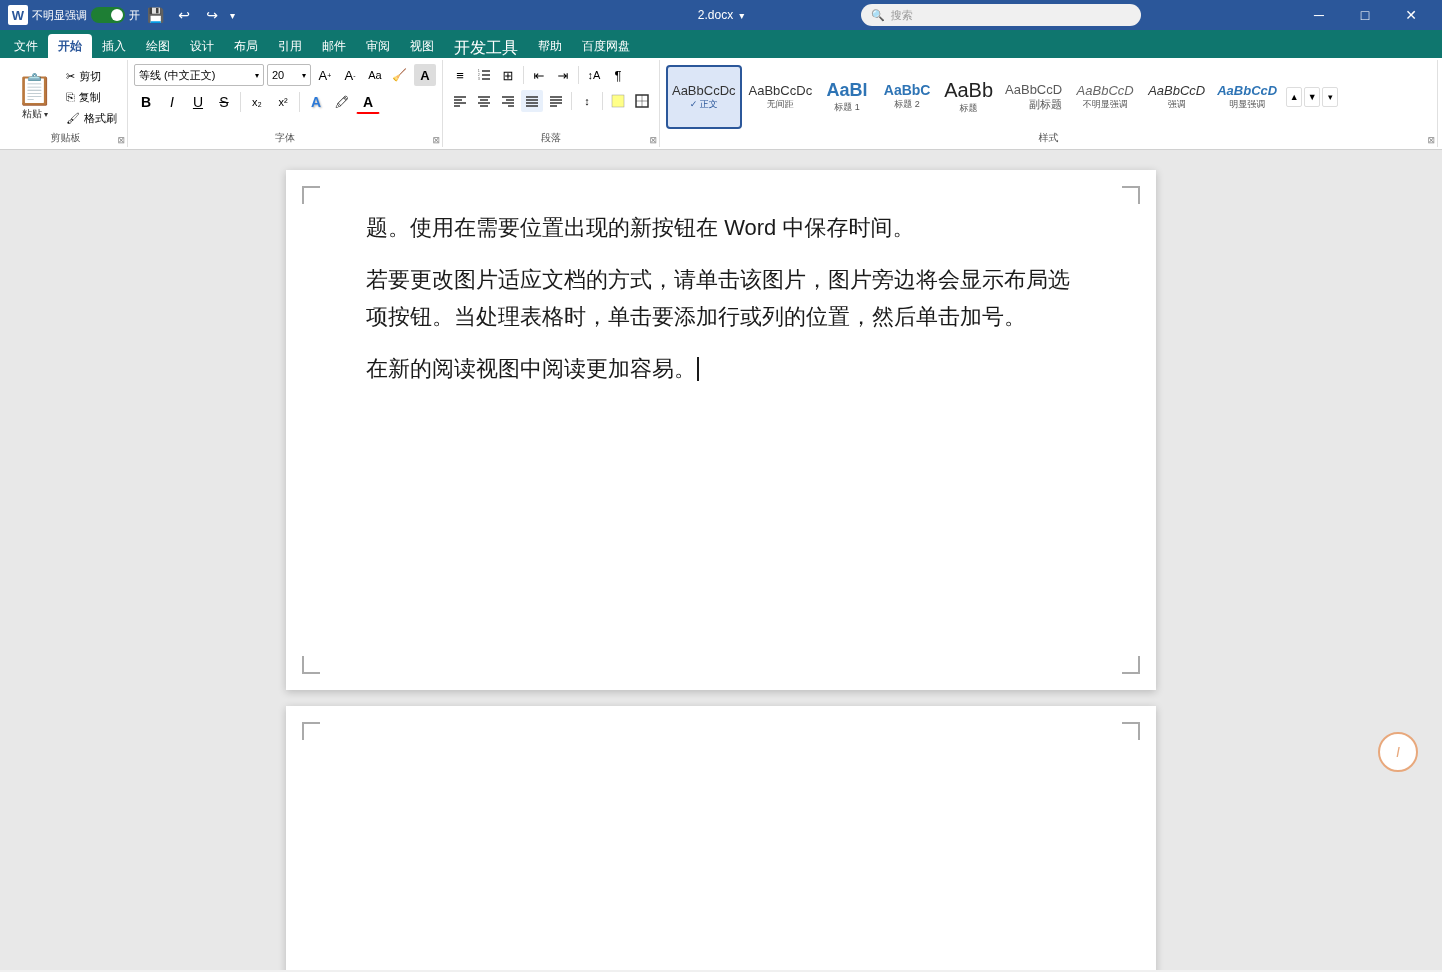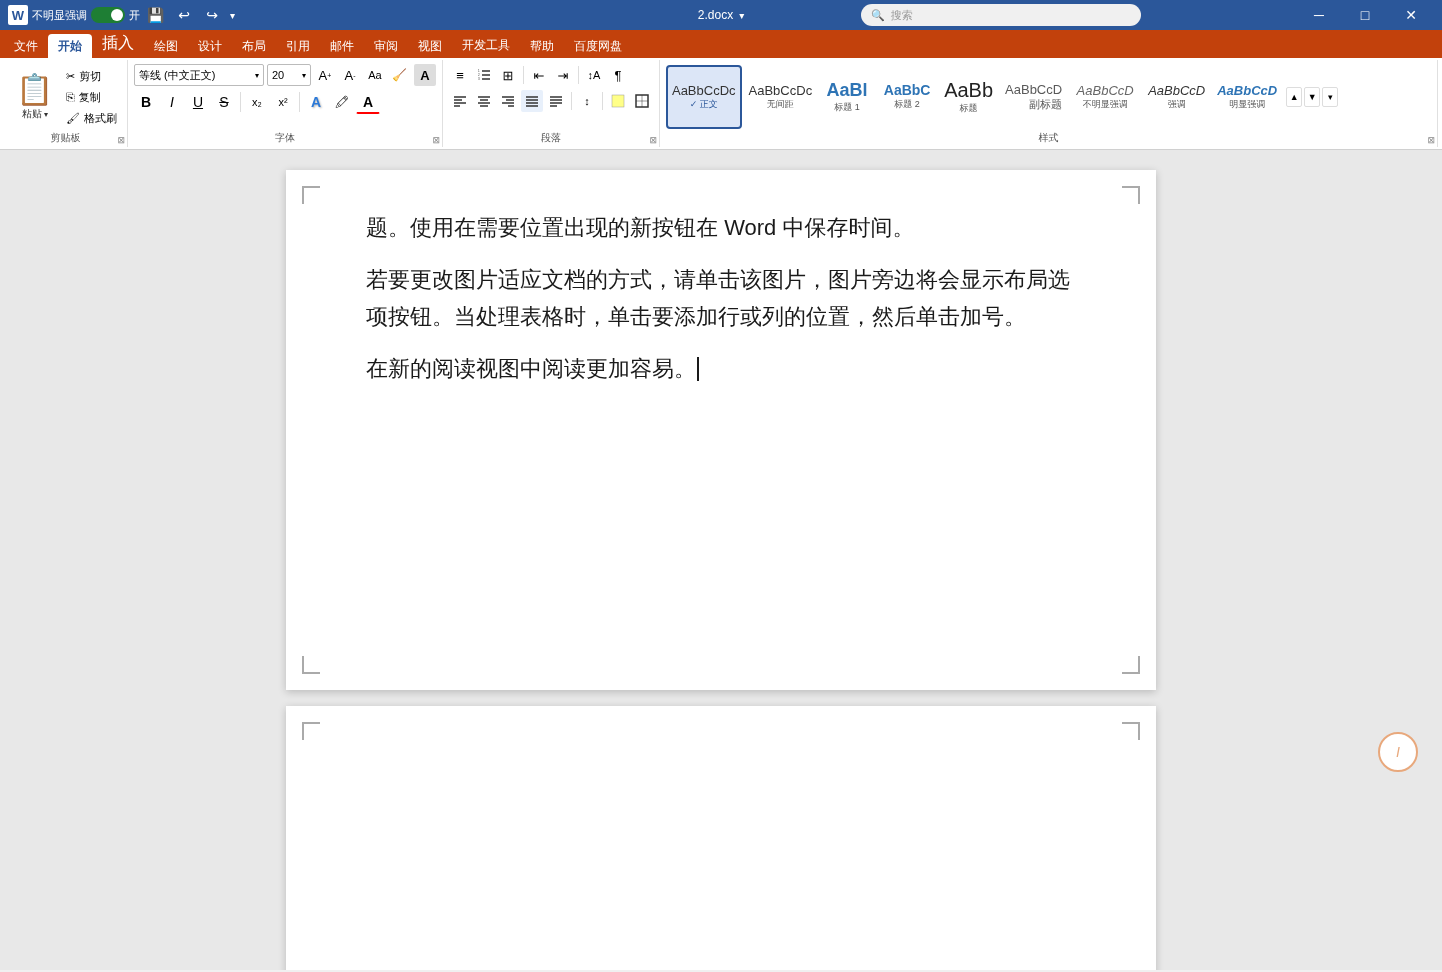--- a/index.html
+++ b/index.html
@@ -38,28 +38,28 @@
       <span style="font-size:11px;color:#999;">搜索</span>
     </div>
 
     <div style="margin-left:auto;display:flex;">
       <div style="width:46px;height:30px;display:flex;align-items:center;justify-content:center;color:white;font-size:14px;cursor:pointer;">─</div>
       <div style="width:46px;height:30px;display:flex;align-items:center;justify-content:center;color:white;font-size:14px;cursor:pointer;">□</div>
       <div style="width:46px;height:30px;display:flex;align-items:center;justify-content:center;color:white;font-size:14px;cursor:pointer;">✕</div>
     </div>
   </div>
 
-  <div style="height:28px;background:#c2410c;display:flex;align-items:flex-end;padding:0 4px;">
+  <div style="height:28px;background:#0f766e;display:flex;align-items:flex-end;padding:0 4px;">
     <div style="padding:4px 10px;font-size:12px;color:white;cursor:pointer;height:24px;display:flex;align-items:center;border-radius:4px 4px 0 0;">
       <span>文件</span>
     </div>
     <div style="padding:4px 10px;font-size:12px;color:#2b579a;cursor:pointer;background:white;height:24px;display:flex;align-items:center;border-radius:4px 4px 0 0;font-weight:600;">
       <span>开始</span>
     </div>
-    <div style="padding:4px 10px;font-size:16px;color:white;cursor:pointer;height:24px;display:flex;align-items:flex-end;border-radius:4px 4px 0 0;">
+    <div style="padding:4px 10px;font-size:12px;color:white;cursor:pointer;height:24px;display:flex;align-items:center;border-radius:4px 4px 0 0;">
       <span>插入</span>
     </div>
     <div style="padding:4px 10px;font-size:12px;color:white;cursor:pointer;height:24px;display:flex;align-items:center;border-radius:4px 4px 0 0;">
       <span>绘图</span>
     </div>
     <div style="padding:4px 10px;font-size:12px;color:white;cursor:pointer;height:24px;display:flex;align-items:center;border-radius:4px 4px 0 0;">
       <span>设计</span>
     </div>
     <div style="padding:4px 10px;font-size:12px;color:white;cursor:pointer;height:24px;display:flex;align-items:center;border-radius:4px 4px 0 0;">
       <span>布局</span>
@@ -69,21 +69,21 @@
     </div>
     <div style="padding:4px 10px;font-size:12px;color:white;cursor:pointer;height:24px;display:flex;align-items:center;border-radius:4px 4px 0 0;">
       <span>邮件</span>
     </div>
     <div style="padding:4px 10px;font-size:12px;color:white;cursor:pointer;height:24px;display:flex;align-items:center;border-radius:4px 4px 0 0;">
       <span>审阅</span>
     </div>
     <div style="padding:4px 10px;font-size:12px;color:white;cursor:pointer;height:24px;display:flex;align-items:center;border-radius:4px 4px 0 0;">
       <span>视图</span>
     </div>
-    <div style="padding:4px 10px;font-size:12px;color:white;cursor:pointer;height:24px;display:flex;align-items:flex-end;border-radius:4px 4px 0 0;">
+    <div style="padding:4px 10px;font-size:16px;color:white;cursor:pointer;height:24px;display:flex;align-items:flex-start;border-radius:4px 4px 0 0;">
       <span>开发工具</span>
     </div>
     <div style="padding:4px 10px;font-size:12px;color:white;cursor:pointer;height:24px;display:flex;align-items:center;border-radius:4px 4px 0 0;">
       <span>帮助</span>
     </div>
     <div style="padding:4px 10px;font-size:12px;color:white;cursor:pointer;height:24px;display:flex;align-items:center;border-radius:4px 4px 0 0;">
       <span>百度网盘</span>
     </div>
   </div>
 

